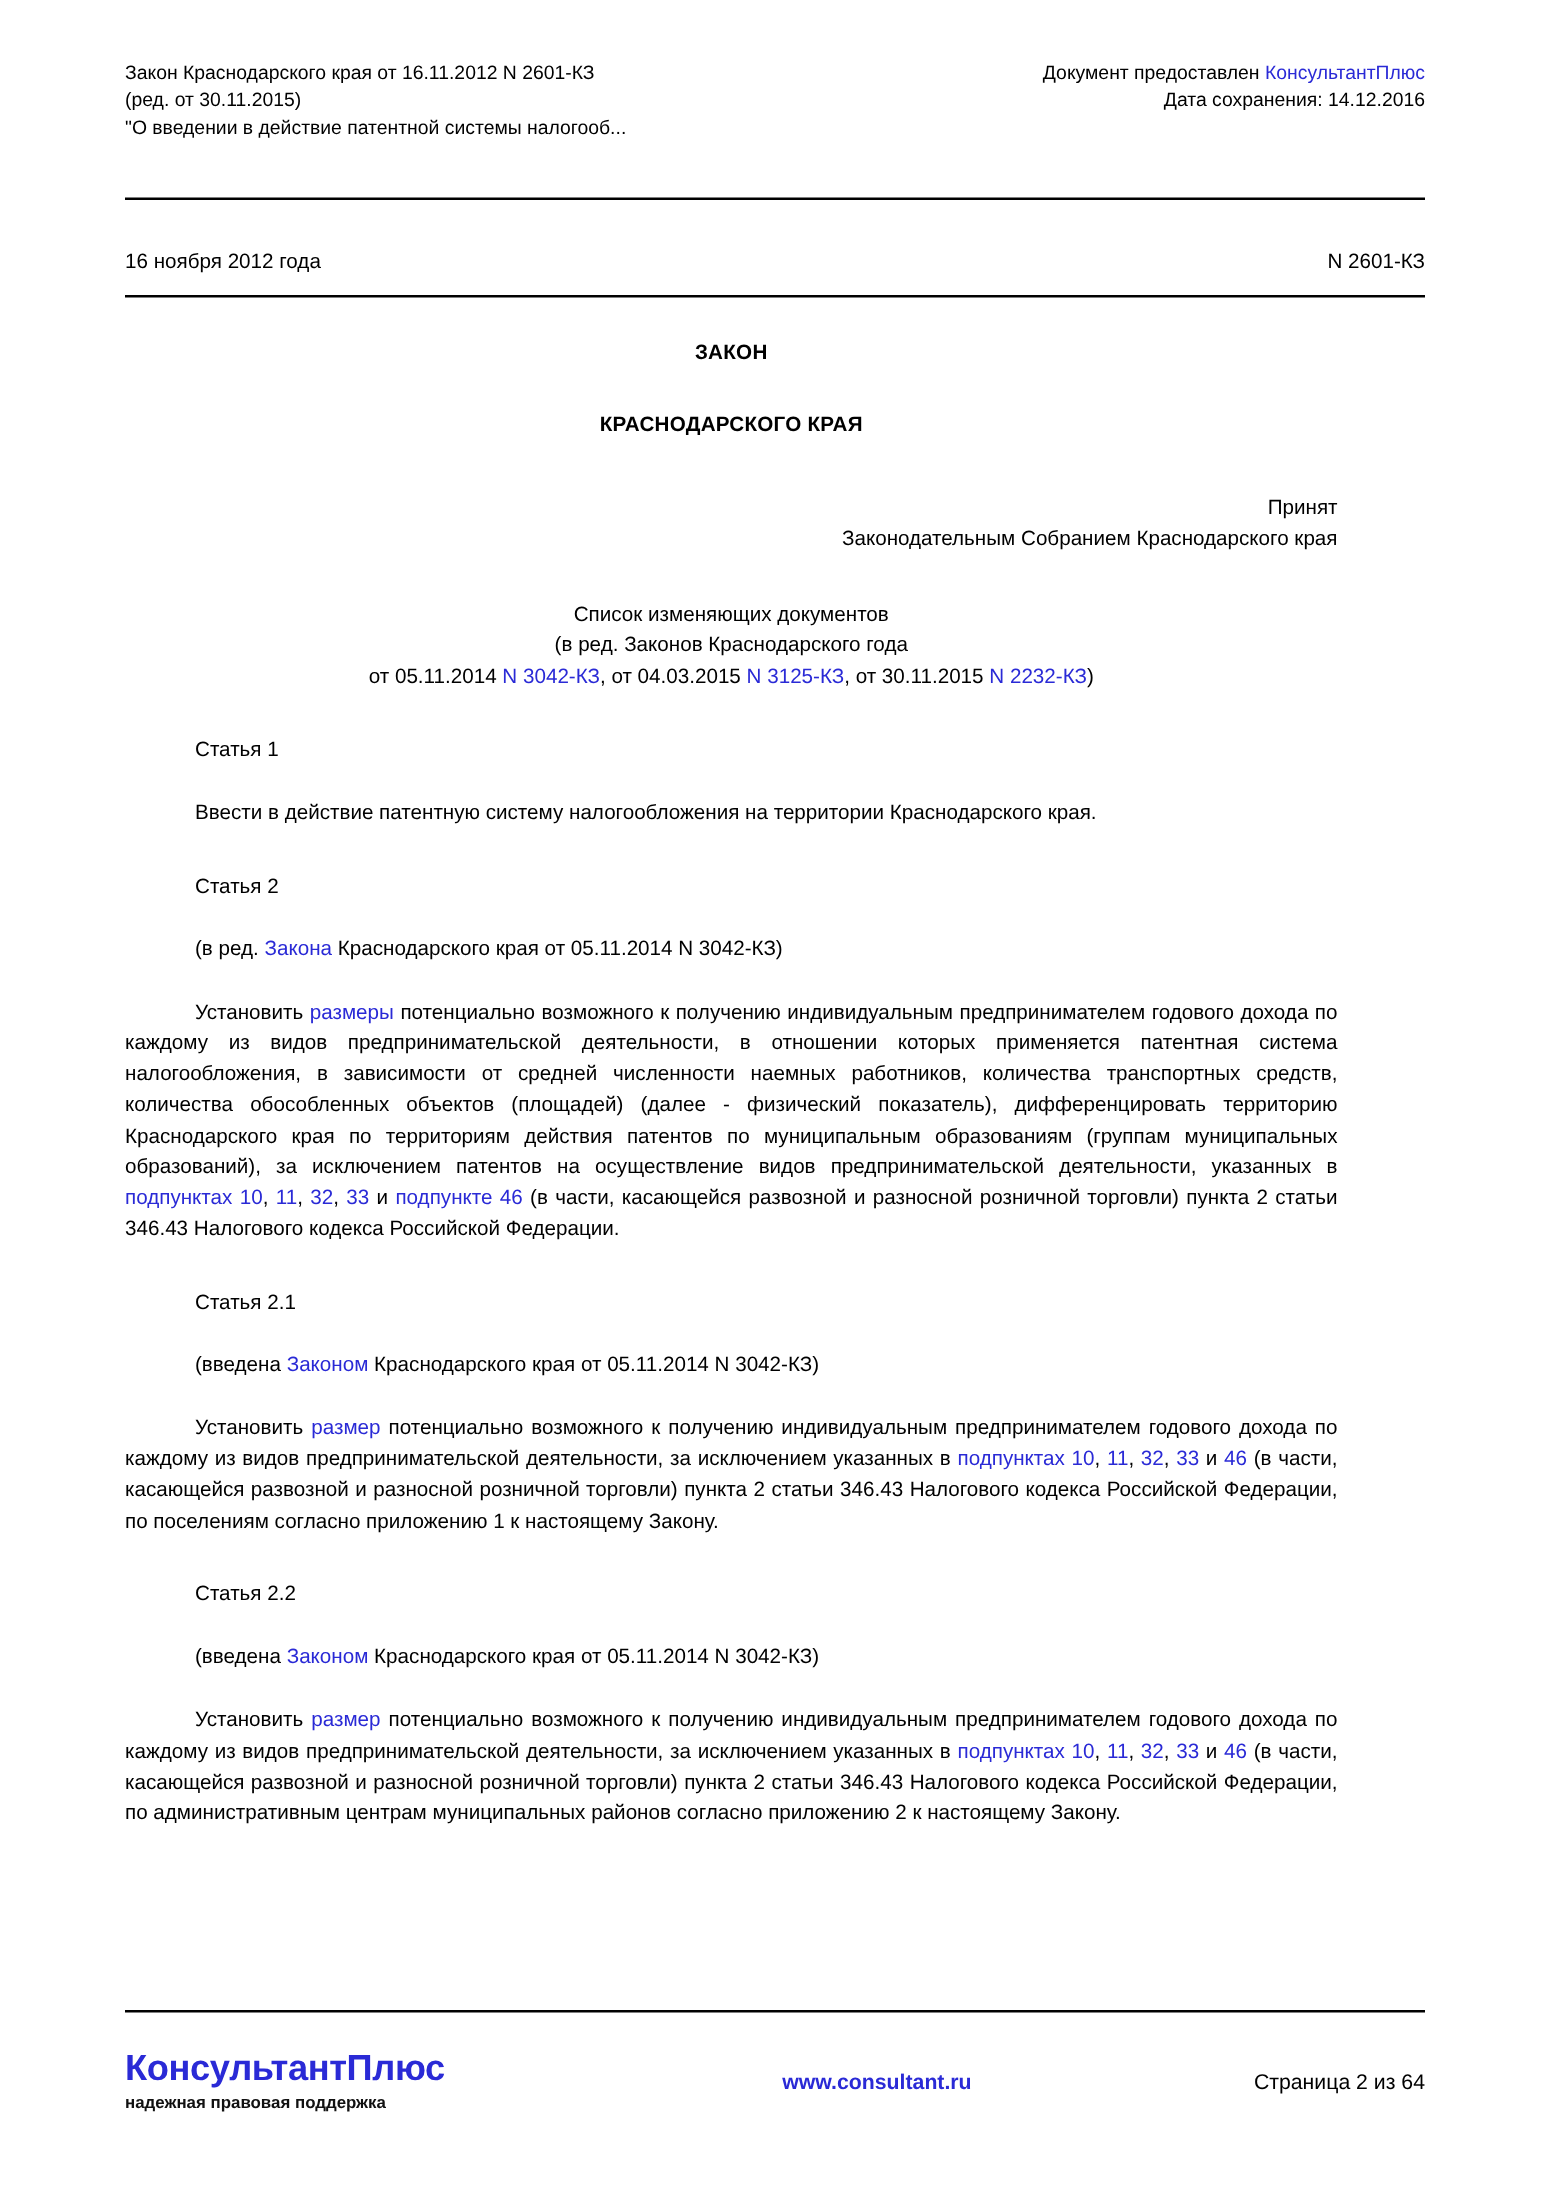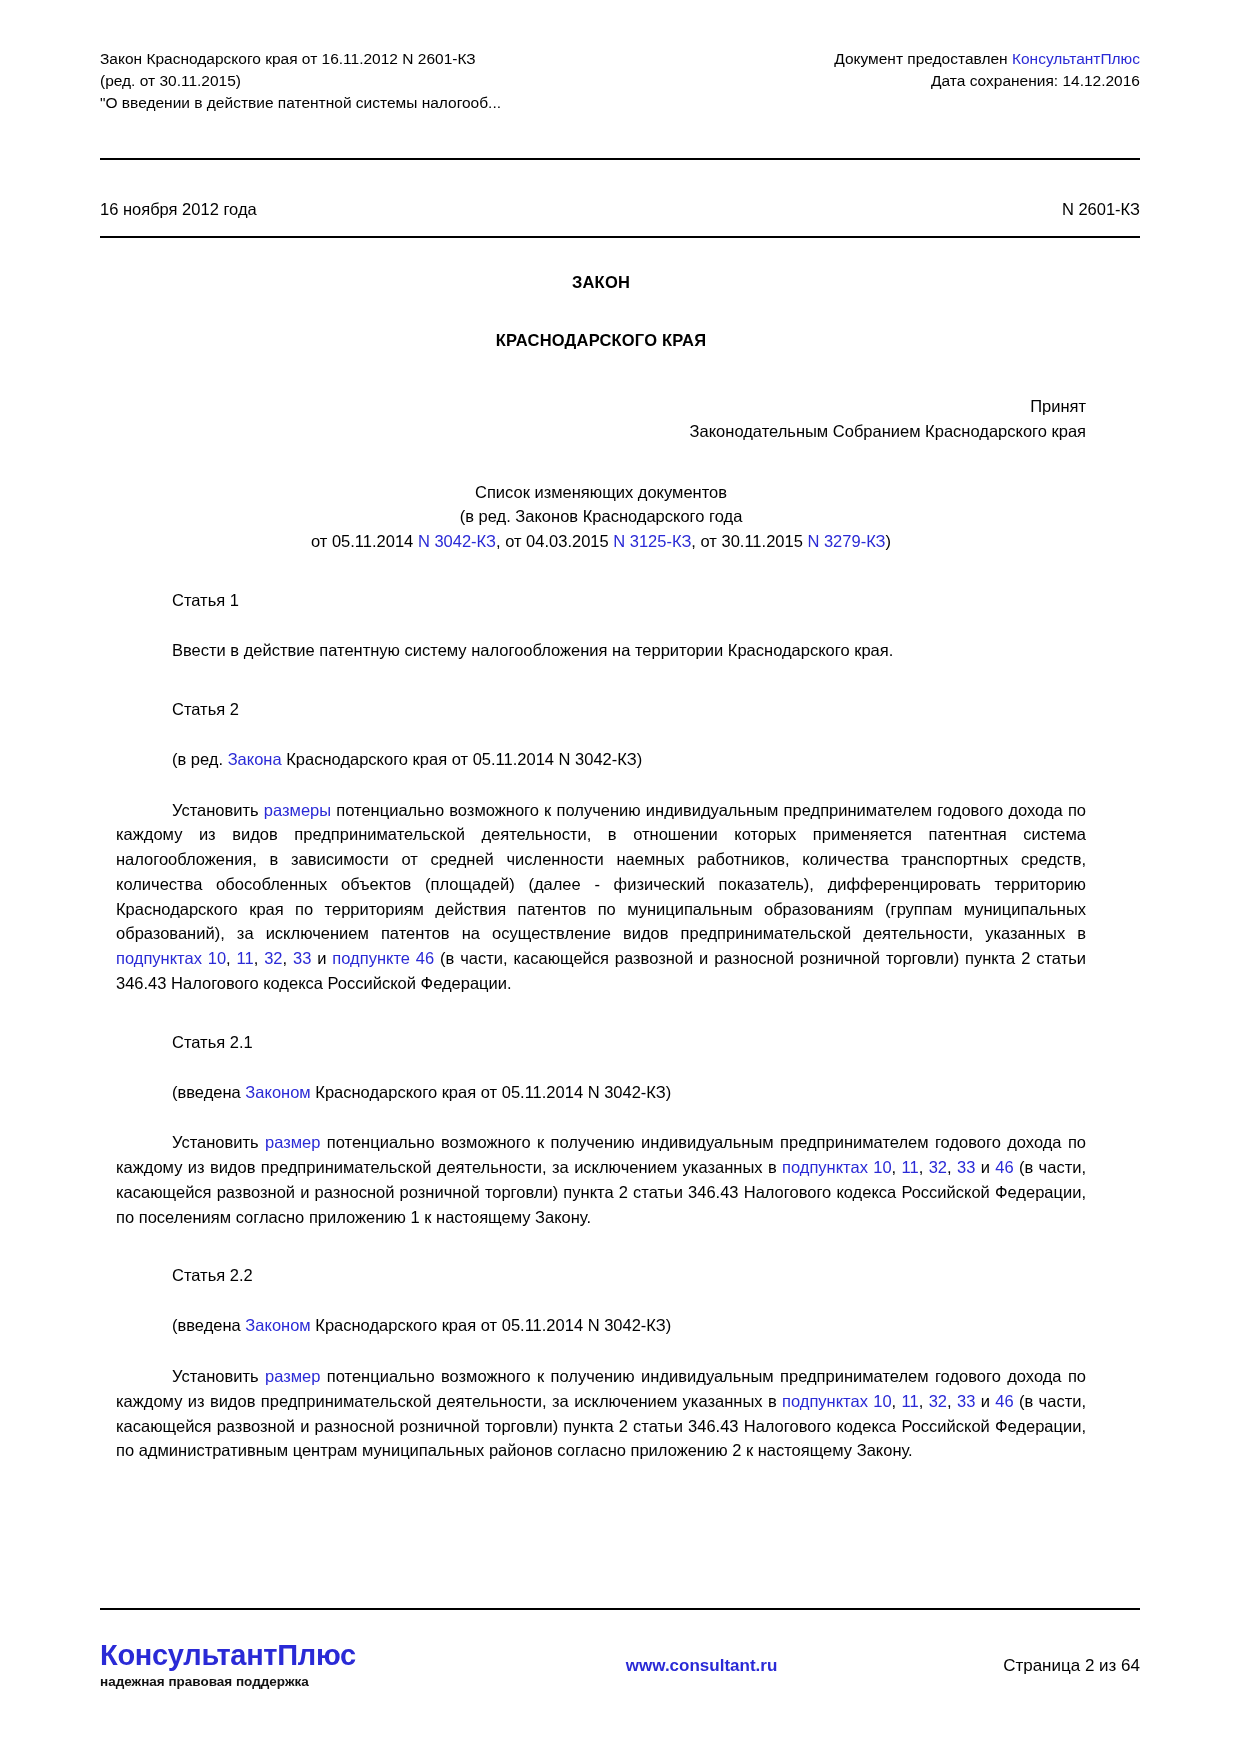--- a/index.html
+++ b/index.html
@@ -65,21 +65,21 @@
     right: 100px;
     display: flex;
     justify-content: space-between;
     font-size: 16.5px;
   }
 
   
   .content {
     position: absolute;
     top: 258px;
-    left: 116px;
+    left: 100px;
     width: 970px;
     font-size: 16.5px;
     line-height: 1.46;
   }
   .title-block {
     text-align: center;
     font-weight: bold;
     letter-spacing: 0.2px;
   }
   .title-line { margin-top: 0; }
@@ -191,21 +191,21 @@
     </div>
 
     <div class="adopted">
       <div>Принят</div>
       <div>Законодательным Собранием Краснодарского края</div>
     </div>
 
     <div class="amendments">
       <div>Список изменяющих документов</div>
       <div>(в ред. Законов Краснодарского года</div>
-      <div><span>от 05.11.2014 </span><span class="lnk">N 3042-КЗ</span><span>, от 04.03.2015 </span><span class="lnk">N 3125-КЗ</span><span>, от 30.11.2015 </span><span class="lnk">N 3279-КЗ</span><span>)</span></div>
+      <div><span>от 05.11.2014 </span><span class="lnk">N 3042-КЗ</span><span>, от 04.03.2015 </span><span class="lnk">N 3125-КЗ</span><span>, от 30.11.2015 </span><span class="lnk">N 2232-КЗ</span><span>)</span></div>
     </div>
 
     <div class="article-head">Статья 1</div>
     <div class="para para-hang">Ввести в действие патентную систему налогообложения на территории Краснодарского края.</div>
 
     <div class="article-head">Статья 2</div>
     <div class="para para-hang"><span>(в ред. </span><span class="lnk">Закона</span><span> Краснодарского края от 05.11.2014 N 3042-КЗ)</span></div>
 
     <div class="para para-indent"><span>Установить </span><span class="lnk">размеры</span><span> потенциально возможного к получению индивидуальным предпринимателем годового дохода по каждому из видов предпринимательской деятельности, в отношении которых применяется патентная система налогообложения, в зависимости от средней численности наемных работников, количества транспортных средств, количества обособленных объектов (площадей) (далее - физический показатель), дифференцировать территорию Краснодарского края по территориям действия патентов по муниципальным образованиям (группам муниципальных образований), за исключением патентов на осуществление видов предпринимательской деятельности, указанных в </span><span class="lnk">подпунктах 10</span><span>, </span><span class="lnk">11</span><span>, </span><span class="lnk">32</span><span>, </span><span class="lnk">33</span><span> и </span><span class="lnk">подпункте 46</span><span> (в части, касающейся развозной и разносной розничной торговли) пункта 2 статьи 346.43 Налогового кодекса Российской Федерации.</span></div>
 

